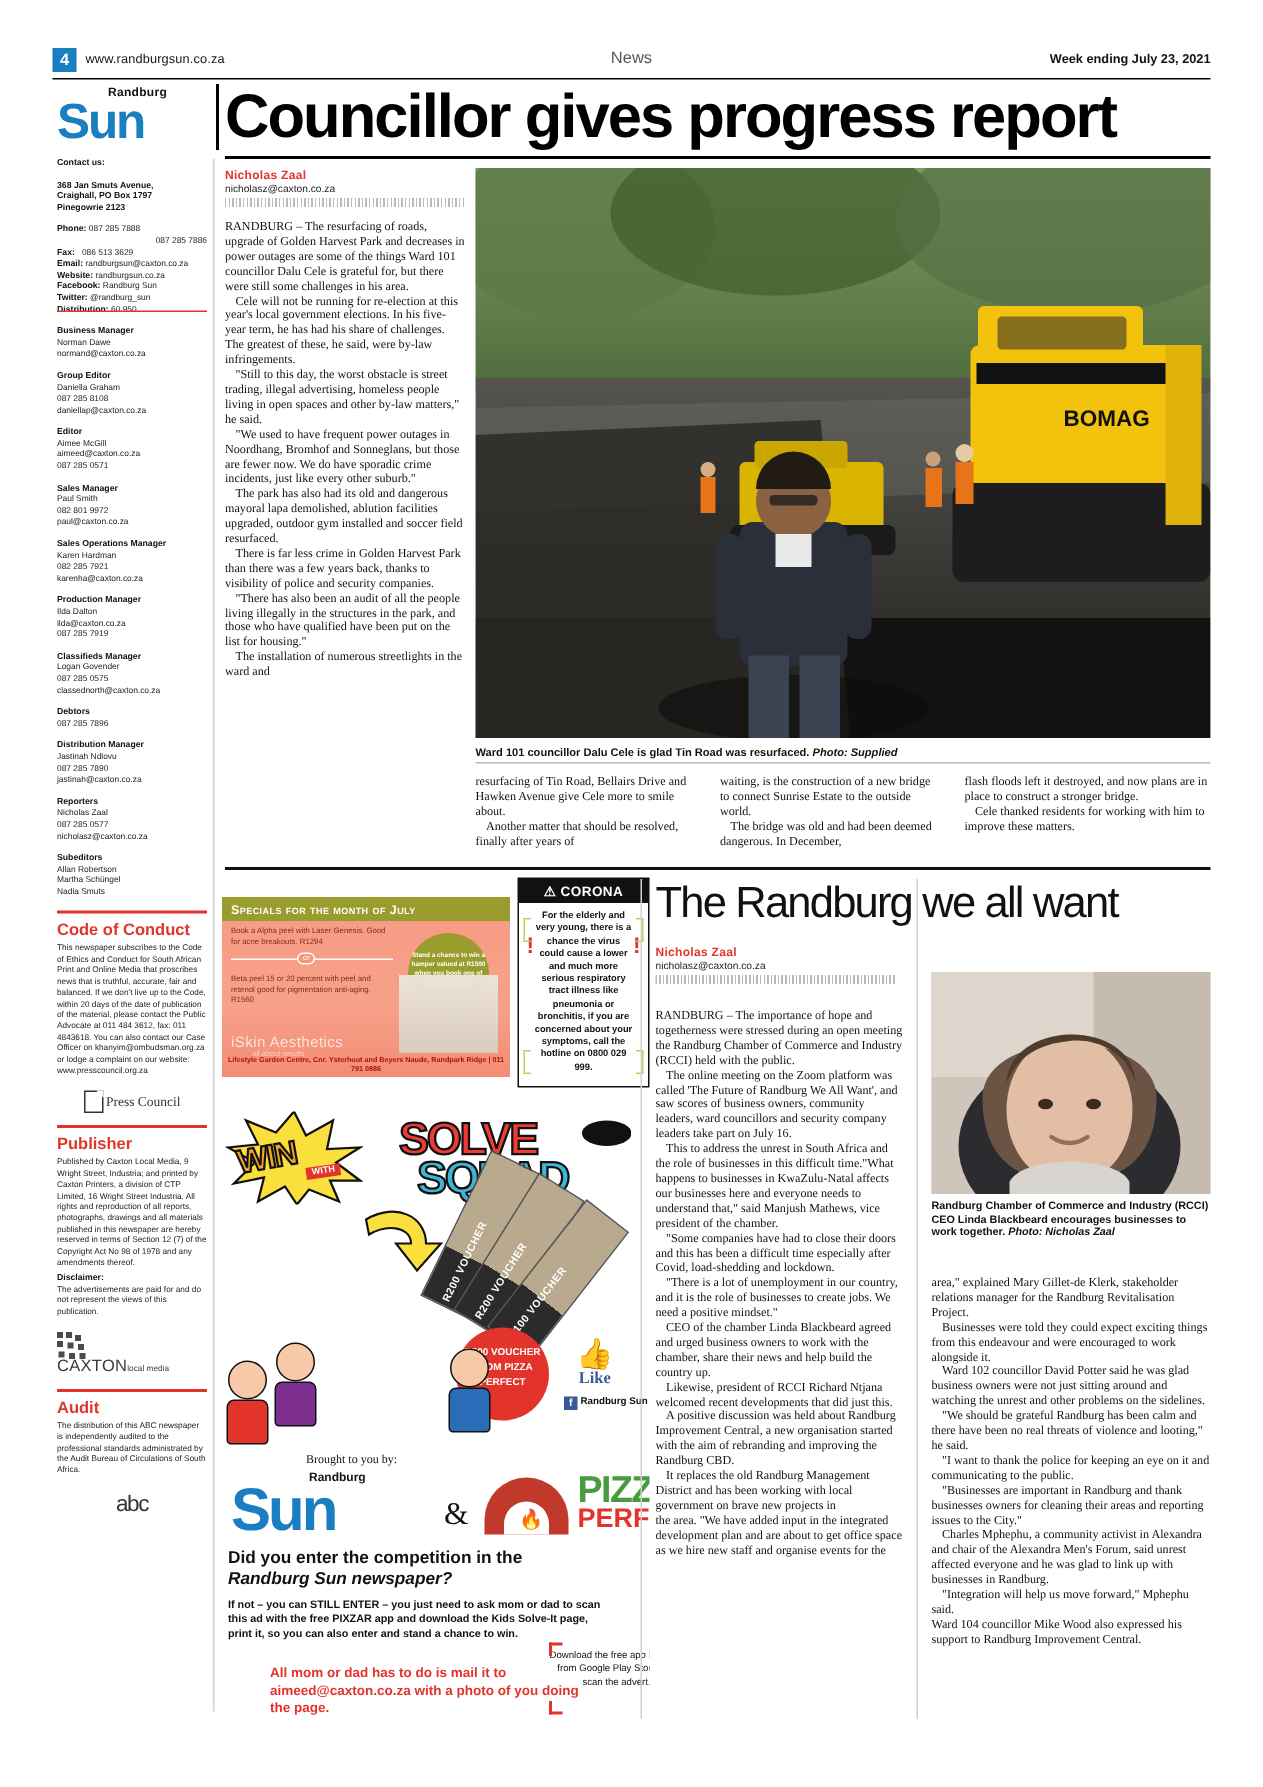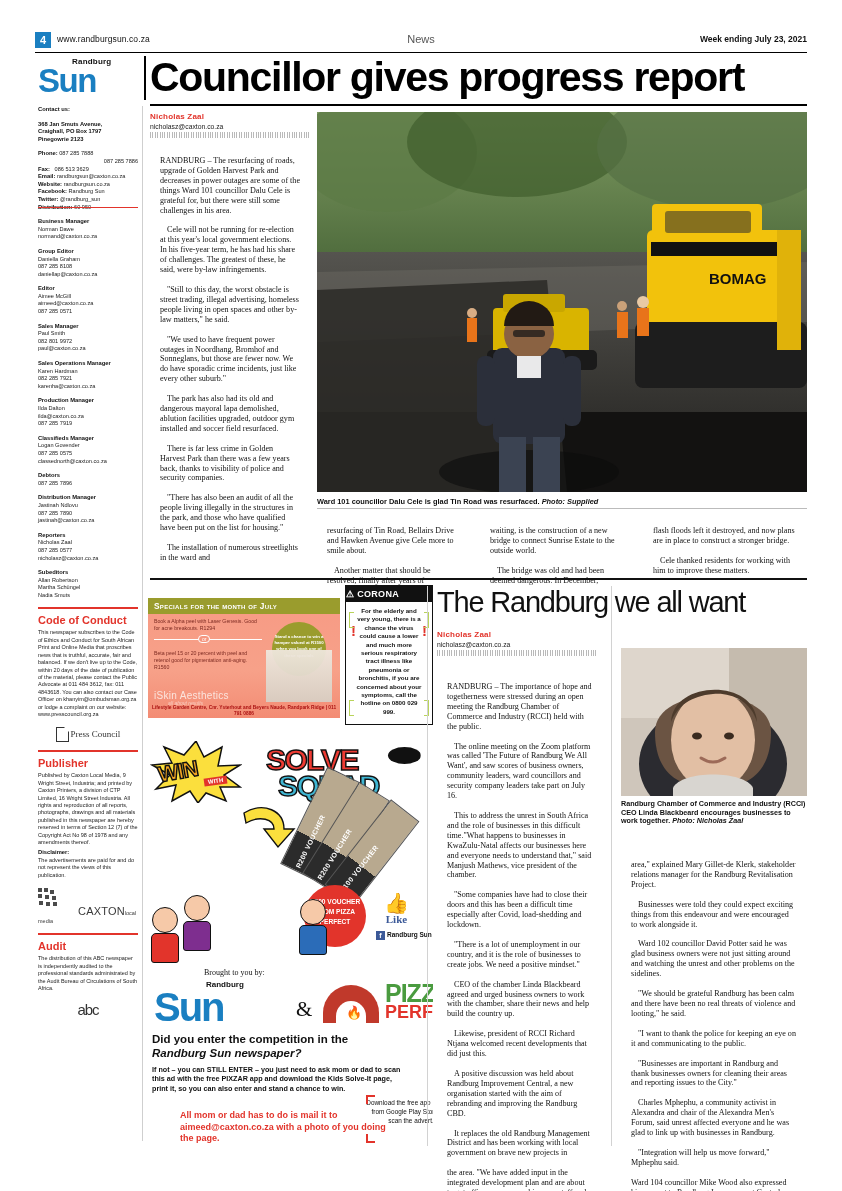--- a/index.html
+++ b/index.html
@@ -50,31 +50,31 @@
   .sb-redrule { height:2px; background:#e2342b; margin:8px 0 5px 0; width:100%;}
   .sb-body { font-size:5.5px; line-height:7.4px; color:#222; }
   .presscouncil { text-align:center; margin:9px 0 4px 0; }
   .pc-inner { display:inline-block; position:relative; }
   .pc-sq { display:inline-block; width:13px; height:15px; border:1.4px solid #333; vertical-align:middle; position:relative;}
   .pc-sq::after{content:"";position:absolute;right:-1px;top:-1px;border-left:5px solid transparent;border-top:5px solid #fff;}
   .pc-txt { display:inline-block; vertical-align:middle; margin-left:2px; text-align:left; font-family:"Liberation Serif",serif; font-size:9px; line-height:9px; color:#333;}
   .caxton-logo { margin:9px 0 3px 0; }
   .cx-grid { width:20px; height:20px; position:relative; }
   .cx-dot { position:absolute; width:4px; height:4px; background:#4b4b4b; }
-  .cx-word { font-family:"Liberation Sans",sans-serif; font-size:11px; color:#3a3a3a; letter-spacing:.2px; margin-top:3px;margin-left:40px;}
+  .cx-word { font-family:"Liberation Sans",sans-serif; font-size:11px; color:#3a3a3a; letter-spacing:.2px; margin-top:3px;}
   .cx-sub { font-size:5.5px; color:#3a3a3a; }
   .abc-logo { text-align:center; margin-top:14px; font-size:15px; color:#333; font-family:"Liberation Sans",sans-serif; letter-spacing:-1px;}
 
   
   .byline-name { color:#e2342b; font-weight:bold; font-size:8px; letter-spacing:.2px;}
   .byline-mail { font-size:6.8px; color:#222; margin-top:1.5px;}
   .byline-bars { margin-top:2px; height:6px;
      background: repeating-linear-gradient(90deg,#b9b9b9 0 1px, #ffffff 1px 2.4px);}
   .col { font-family:"Liberation Serif", serif; font-size:8.1px; line-height:9.9px; color:#111; text-align:left;}
-  .col p { margin:10px; text-indent:7px; }
+  .col p { margin:0; text-indent:7px; }
   .col p.first { text-indent:0; }
 
   .a1-col1 { position:absolute; left:150px; top:112px; width:160px; }
   .a1-body1 { position:absolute; left:150px; top:146px; width:160px; }
   .photo1 { position:absolute; left:317px; top:112px; width:490px; height:380px; overflow:hidden; background:#8a9a7a;}
   .cap1 { position:absolute; left:317px; top:497px; width:490px; font-size:7.4px; font-weight:bold; color:#111; }
   .cap1 i { font-weight:bold; font-style:italic;}
   .rule-a1 { position:absolute; left:317px; top:508px; width:490px; height:1px; background:#bbb;}
   .a1-c2 { position:absolute; left:317px; top:516px; width:147px;}
   .a1-c3 { position:absolute; left:480px; top:516px; width:147px;}
@@ -106,21 +106,21 @@
      background:#9a9c2d; color:#fff; font-size:4.3px; font-weight:bold; line-height:6.2px; text-align:center;
      padding-top:12px; }
   .ad-skin-brand { position:absolute; left:6px; bottom:17px; font-size:10px; color:#fbe4dd; letter-spacing:.3px;}
   .ad-skin-sub { position:absolute; left:20px; bottom:12px; font-size:5px; color:#f9cdc2; font-style:italic;}
   .ad-skin-foot { position:absolute; left:0; bottom:0; width:100%; text-align:center; color:#a11; font-size:4.8px; font-weight:bold; line-height:6px; padding-bottom:1px;}
   .ad-prod { position:absolute; right:8px; bottom:16px; width:66px; height:52px;
      background:linear-gradient(180deg,#efe7dd,#d8cec2); opacity:.95;}
 
   
   .ad-corona { position:absolute; left:345px; top:585px; width:88px; height:140px; border:1px solid #111; background:#fff;}
-  .corona-hdr { background:#111; color:#fff; font-size:9px; font-weight:bold; text-align:left; padding:3px 0; letter-spacing:.3px;}
+  .corona-hdr { background:#111; color:#fff; font-size:9px; font-weight:bold; text-align:center; padding:3px 0; letter-spacing:.3px;}
   .corona-body { font-size:6.2px; color:#111; text-align:center; line-height:8.4px; padding:5px 10px; font-weight:600;}
   .corona-bang { position:absolute; color:#e2342b; font-weight:bold; font-size:15px; top:36px;}
   .corona-br { position:absolute; width:5px; height:16px; border:1.5px solid #b9d45a;}
 
   
   .ad-solve { position:absolute; left:148px; top:735px; width:285px; height:410px; background:#fff; overflow:hidden;}
   .win-burst { position:absolute; left:2px; top:6px; width:92px; height:62px; }
   .win-text { position:absolute; left:10px; top:24px; font-size:22px; font-weight:bold; color:#f5a623;
       transform:rotate(-10deg); -webkit-text-stroke:1.5px #111; letter-spacing:-1px;}
   .win-with { position:absolute; left:56px; top:42px; background:#e2342b; color:#fff; font-size:6px; font-weight:bold; padding:1px 4px; transform:rotate(-8deg);}

